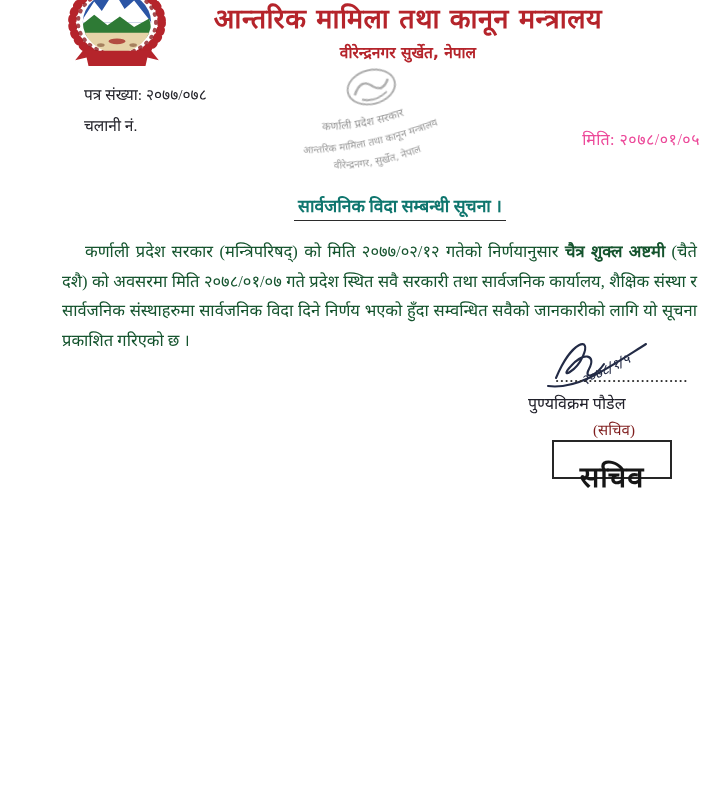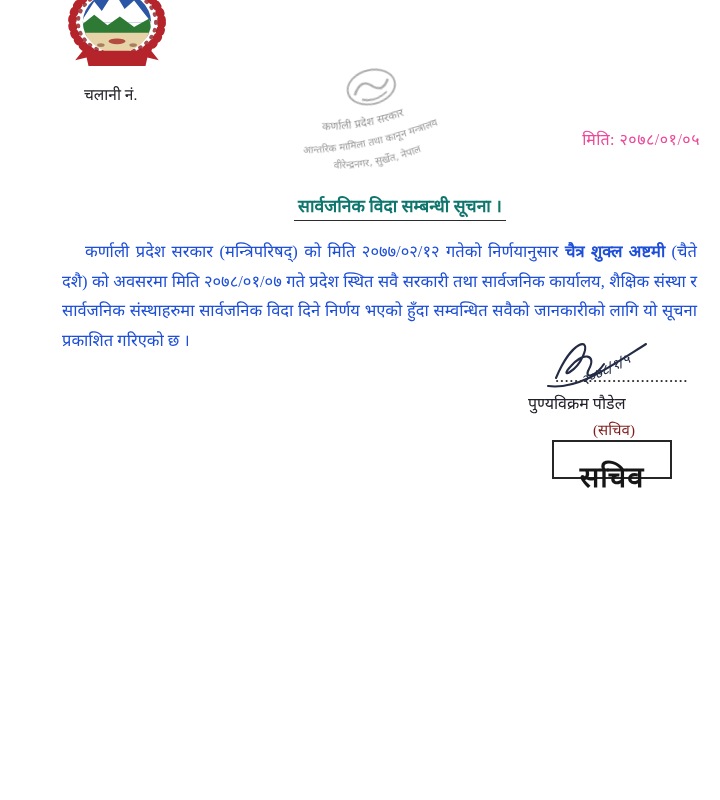--- a/index.html
+++ b/index.html
@@ -91,21 +91,21 @@
   
   .body-para {
     position: absolute;
     left: 62px;
     right: 23px;
     top: 237px;
     font-size: 16.5px;
     line-height: 29.5px;
     text-align: justify;
     text-indent: 23px;
-    color: #1d4ed8;
+    color: #14532d;
   }
   .body-para .bold { font-weight: 700; }
 
   
   .sign-scribble {
     position: absolute;
     left: 538px;
     top: 334px;
     width: 150px;
     height: 60px;
@@ -182,22 +182,30 @@
       <polygon points="20,47 36,34 50,45 63,36 78,47 94,38 98,58 20,58" fill="#2e7a35"></polygon>
       <rect x="20" y="53" width="80" height="24" fill="#e6d3a8"></rect>
       <ellipse cx="60" cy="62" rx="9" ry="3" fill="#a8342f" opacity="0.85"></ellipse>
       <ellipse cx="43" cy="66" rx="4" ry="2" fill="#7c4a2d" opacity="0.6"></ellipse>
       <ellipse cx="77" cy="66" rx="4" ry="2" fill="#7c4a2d" opacity="0.6"></ellipse>
     </g>
 
     <path d="M16 82 L24 72 L96 72 L104 82 L92 79 L90 88 L30 88 L28 79 Z" fill="#b5242b"></path>
   </svg>
 
+  <div class="head-titles">
+    <div class="ministry-title">आन्तरिक मामिला तथा कानून मन्त्रालय</div>
+    <div class="ministry-sub">वीरेन्द्रनगर सुर्खेत, नेपाल</div>
+  </div>
 
   <div class="meta-left">
+    <div>
+      <span>पत्र संख्या:</span>
+      <span>२०७७/०७८</span>
+    </div>
     <div>
       <span>चलानी नं.</span>
     </div>
   </div>
 
   <svg class="office-stamp" viewBox="0 0 192 112" aria-hidden="true">
     <defs>
       <path id="arc1" d="M 38 50 Q 96 64 154 50"></path>
       <path id="arc2" d="M 14 68 Q 96 86 178 68"></path>
       <path id="arc3" d="M 40 90 Q 96 104 152 90"></path>

